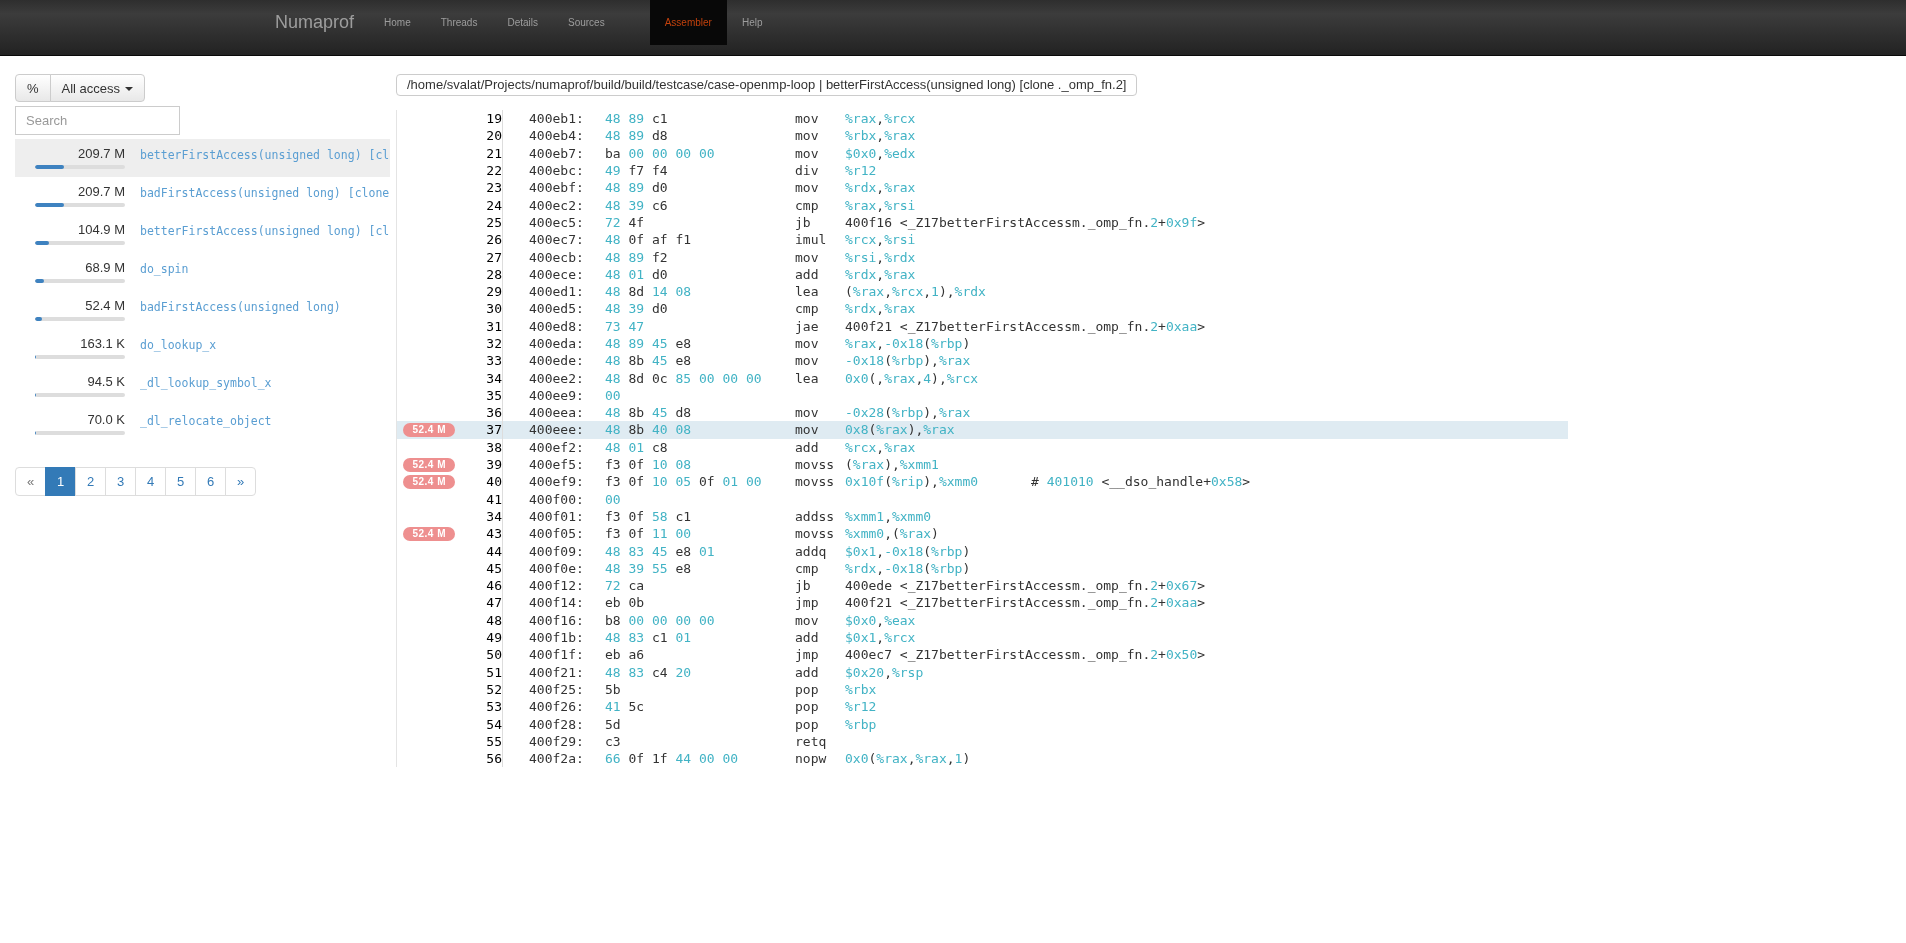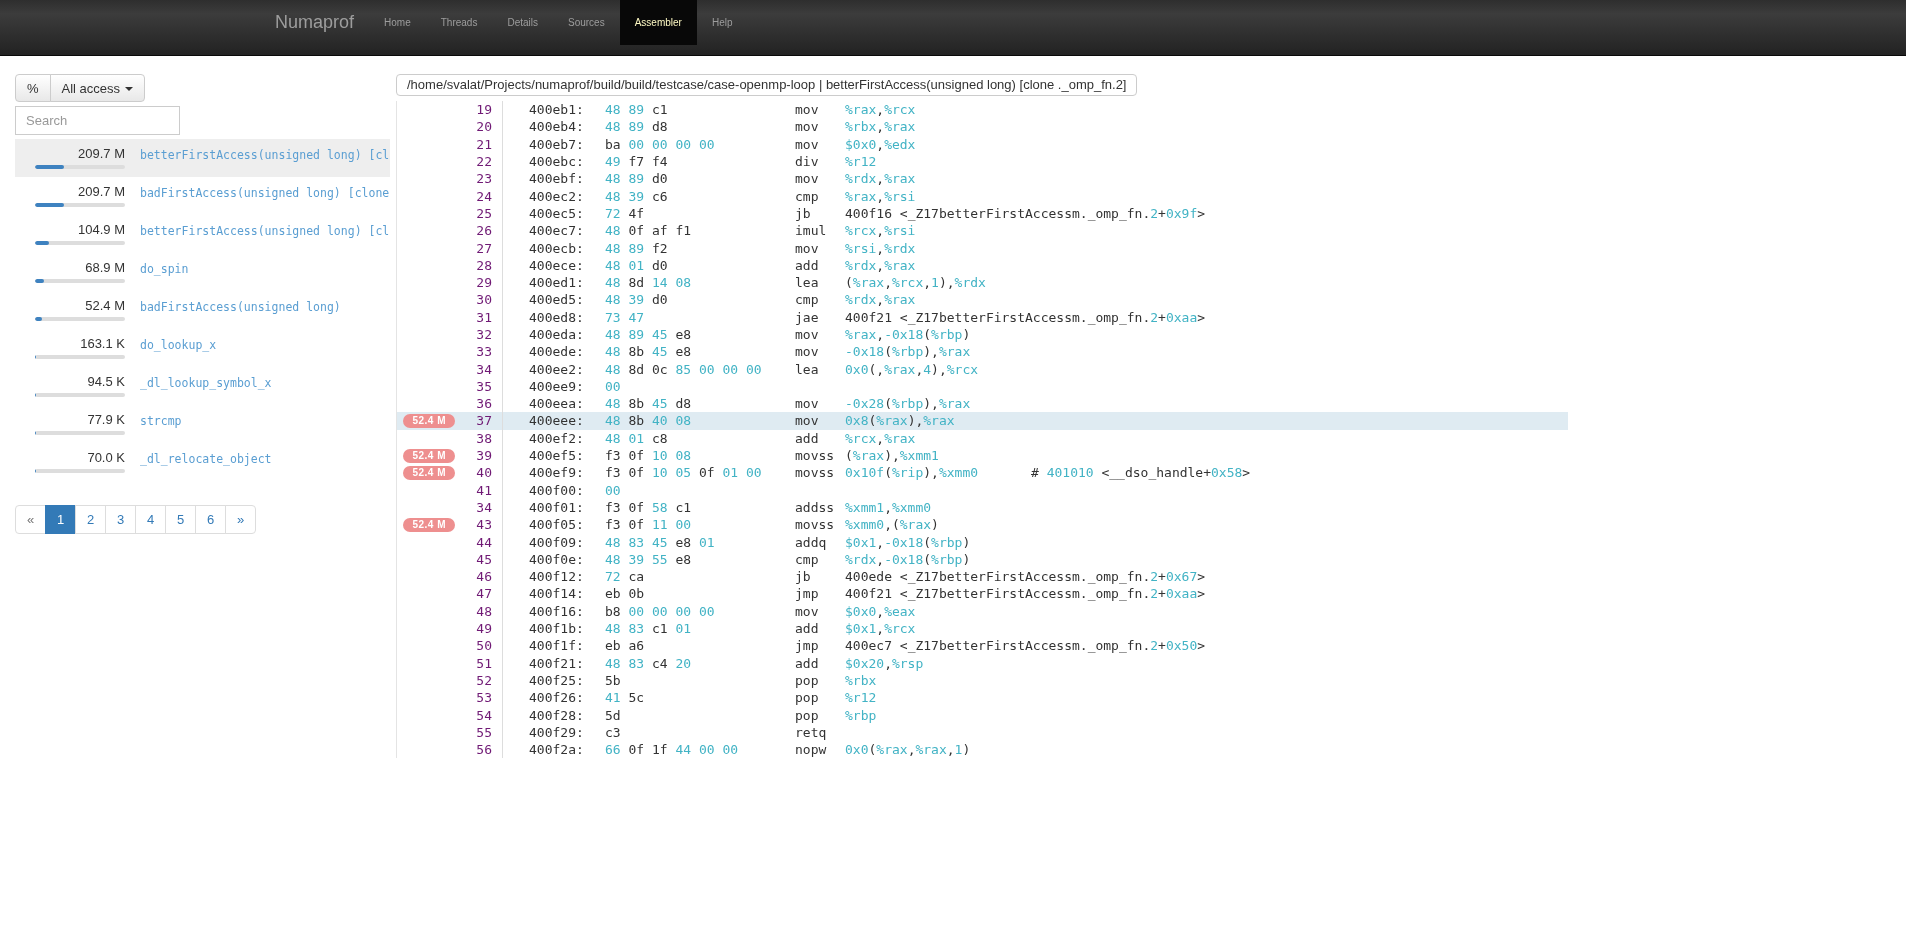--- a/index.html
+++ b/index.html
@@ -8,21 +8,21 @@
   }
   *{box-sizing:border-box;}
   body{margin:0;background:#fff;font-family:"Liberation Sans",sans-serif;width:1906px;height:943px;overflow:hidden;}
 
   
   .navbar{height:56px;background:linear-gradient(to bottom,#2e2e2e 0%,#3c3c3c 25%,#222 100%);border-bottom:1px solid #090909;}
   .nav-inner{width:1386px;margin:0 auto;display:flex;align-items:stretch;height:45px;}
   .brand{color:var(--navtext);font-size:18px;line-height:45px;padding:0 15px;text-decoration:none;}
   .nav-items{list-style:none;margin:0;padding:0;display:flex;}
   .nav-items a{display:block;color:var(--navtext);font-size:10px;line-height:45px;padding:0 15px;text-decoration:none;cursor:pointer;}
-  .nav-items a.active{background:#080808;color:#fef9c3;}
+  .nav-items a.active{background:#080808;color:#c2410c;margin-left:30px;}
 
   
   .content{display:flex;padding:18px 15px 0 15px;}
   .sidebar{width:375px;flex:none;}
   .main{width:1172px;margin-left:6px;flex:none;}
 
   
   .toolbar{display:flex;}
   .toolbar button{font-family:"Liberation Sans",sans-serif;font-size:13px;color:#333;
     background:linear-gradient(to bottom,#fff,#e8e8e8);border:1px solid #ccc;padding:5px 11px;height:28px;cursor:pointer;}
@@ -42,27 +42,27 @@
   .fn-name{margin-left:15px;padding-top:2px;font-family:"DejaVu Sans Mono",monospace;font-size:11.5px;color:var(--link-blue);white-space:nowrap;overflow:hidden;flex:1;}
 
   .pagination{list-style:none;display:flex;margin:24px 0 0 0;padding:0;}
   .pagination a{display:block;min-width:31px;text-align:center;padding:6px 10px;border:1px solid #ddd;margin-left:-1px;
     font-size:13px;color:var(--blue);background:#fff;text-decoration:none;cursor:pointer;}
   .pagination li:first-child a{border-radius:4px 0 0 4px;margin-left:0;color:#777;}
   .pagination li:last-child a{border-radius:0 4px 4px 0;}
   .pagination a.active{background:var(--blue);border-color:var(--blue);color:#fff;}
 
   
-  .breadcrumb{display:inline-block;border:1px solid #ccc;border-radius:4px;padding:2px 10px 3px;font-size:13px;color:#333;margin-bottom:1px;max-width:1160px;white-space:nowrap;overflow:hidden;}
+  .breadcrumb{display:inline-block;border:1px solid #ccc;border-radius:4px;padding:2px 10px 3px;font-size:13px;color:#333;margin-bottom:10px;max-width:1160px;white-space:nowrap;overflow:hidden;}
   .asm{border-left:1px solid #e4e4e4;font-family:"DejaVu Sans Mono",monospace;font-size:13px;color:var(--dark);}
   .asm-row{display:flex;align-items:center;height:17.3px;white-space:pre;}
   .asm-row.hl{background:var(--hl);}
   .c-badge{width:62px;flex:none;display:flex;justify-content:flex-end;padding-right:4px;}
   .badge{background:var(--badge);color:#fff;font-family:"Liberation Sans",sans-serif;font-size:10px;font-weight:bold;padding:1px 9px 2px;border-radius:9px;letter-spacing:.5px;}
-  .c-num{width:44px;flex:none;align-self:stretch;display:flex;align-items:center;justify-content:flex-end;padding-right:10px;color:#701a75;border-right:1px solid #ddd;}
+  .c-num{width:44px;flex:none;align-self:stretch;display:flex;align-items:center;justify-content:flex-end;color:#000000;border-right:1px solid #ddd;}
   .c-addr{width:102px;flex:none;padding-left:26px;}
   .c-bytes{width:178px;flex:none;}
   .c-mn{width:50px;flex:none;margin-left:12px;}
   .c-ops{flex:none;}
   .c-ops.fixed{width:186px;}
   .tl{color:var(--teal);}
 </style>
 </head>
 <body>
 
@@ -155,29 +155,20 @@
           <div class="fn-name">do_lookup_x</div>
         </li>
         <li class="fn-item">
           <div class="fn-left">
             <div class="fn-value">94.5 K</div>
             <div class="fn-bar">
               <div class="fn-fill" style="width: 1%;"></div>
             </div>
           </div>
           <div class="fn-name">_dl_lookup_symbol_x</div>
-        </li>
-        <li class="fn-item">
-          <div class="fn-left">
-            <div class="fn-value">77.9 K</div>
-            <div class="fn-bar">
-              <div class="fn-fill" style="width: 1%;"></div>
-            </div>
-          </div>
-          <div class="fn-name">strcmp</div>
         </li>
         <li class="fn-item">
           <div class="fn-left">
             <div class="fn-value">70.0 K</div>
             <div class="fn-bar">
               <div class="fn-fill" style="width: 1%;"></div>
             </div>
           </div>
           <div class="fn-name">_dl_relocate_object</div>
         </li>

